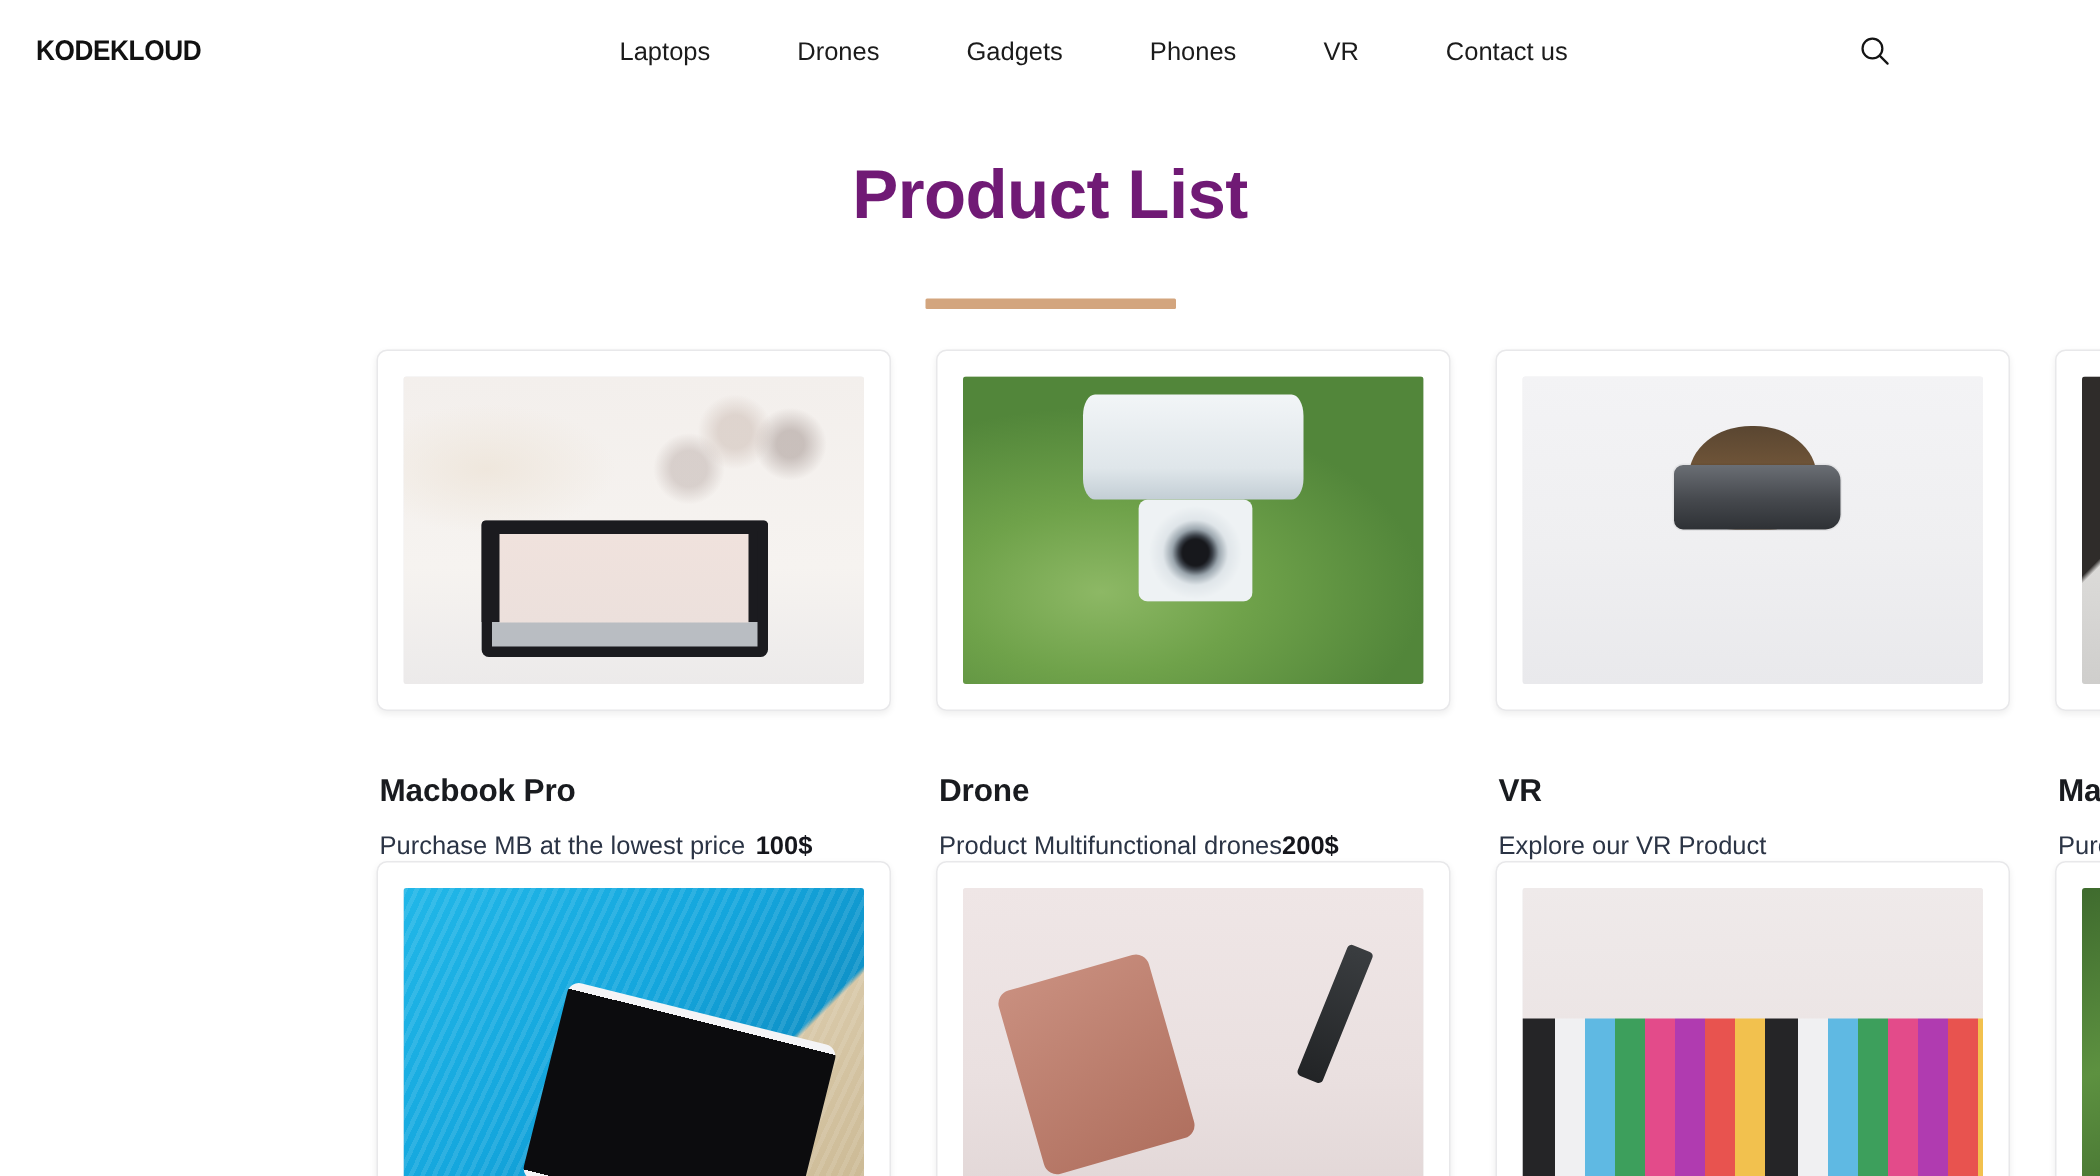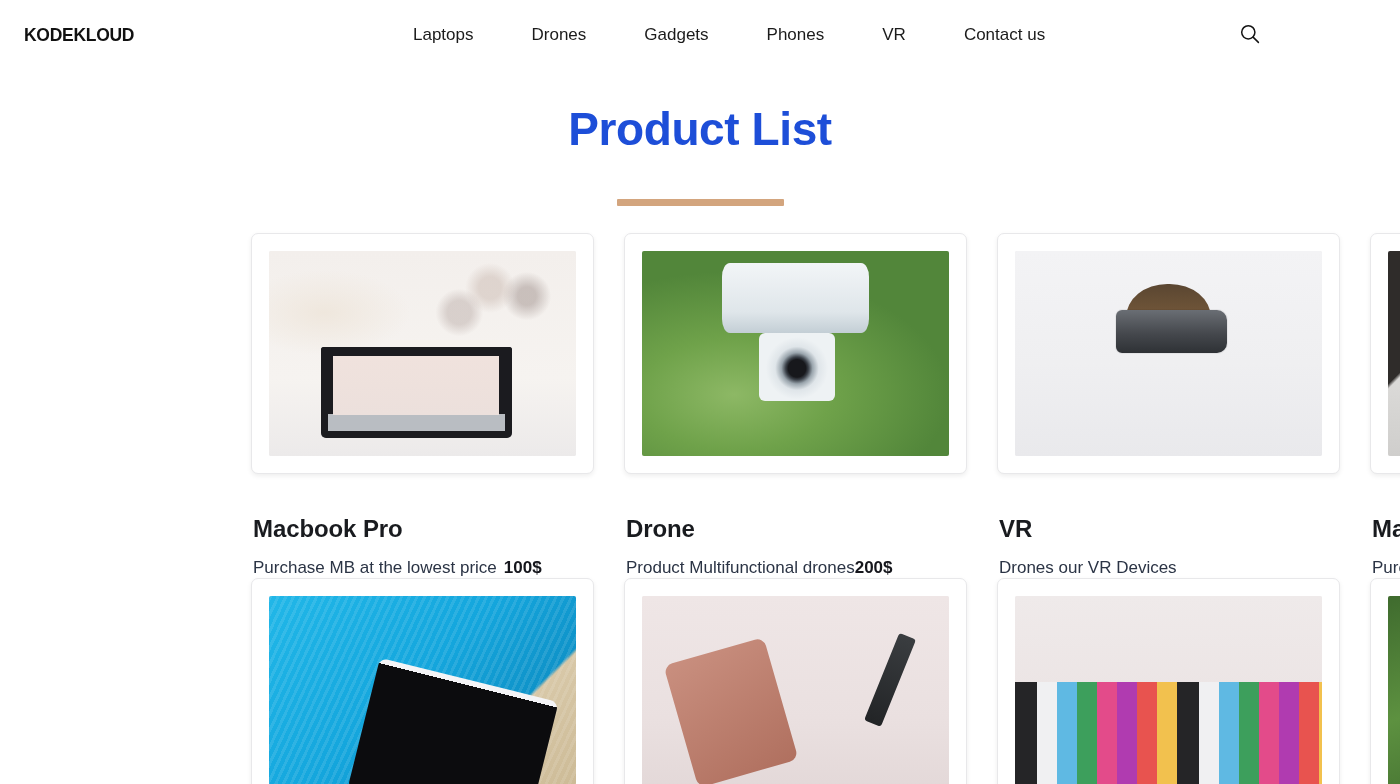--- a/index.html
+++ b/index.html
@@ -79,21 +79,21 @@
 
   
   .page-title-wrap {
     text-align: center;
     margin-top: 34px;
   }
 
   .page-title {
     font-size: 46px;
     font-weight: bold;
-    color: #1d4ed8;
+    color: #701a75;
     letter-spacing: -0.4px;
     line-height: 1.1;
   }
 
   .title-rule {
     width: 167px;
     height: 7px;
     background: #d3a57e;
     margin: 44px auto 0 auto;
     border-radius: 1px;
@@ -309,21 +309,21 @@
     transform: rotate(12deg);
   }
 
   
   .card-text {
     margin-top: 41px;
     padding-left: 2px;
   }
 
   .card-title {
-    font-size: 24px;
+    font-size: 21px;
     font-weight: bold;
     color: #191b1f;
     line-height: 1.2;
     letter-spacing: -0.1px;
   }
 
   .card-desc {
     margin-top: 13px;
     font-size: 17px;
     color: #2b3445;
@@ -404,21 +404,21 @@
 
   <div class="product-cell">
     <div class="card">
       <div class="card-media">
         <div class="photo photo-vr"></div>
       </div>
     </div>
     <div class="card-text">
       <div class="card-title">VR</div>
       <div class="card-desc">
-        <span>Drones our VR Devices</span><span class="card-price"></span>
+        <span>Explore our VR Product</span><span class="card-price"></span>
       </div>
     </div>
   </div>
 
   <div class="product-cell">
     <div class="card">
       <div class="card-media">
         <div class="photo photo-desk"></div>
       </div>
     </div>

